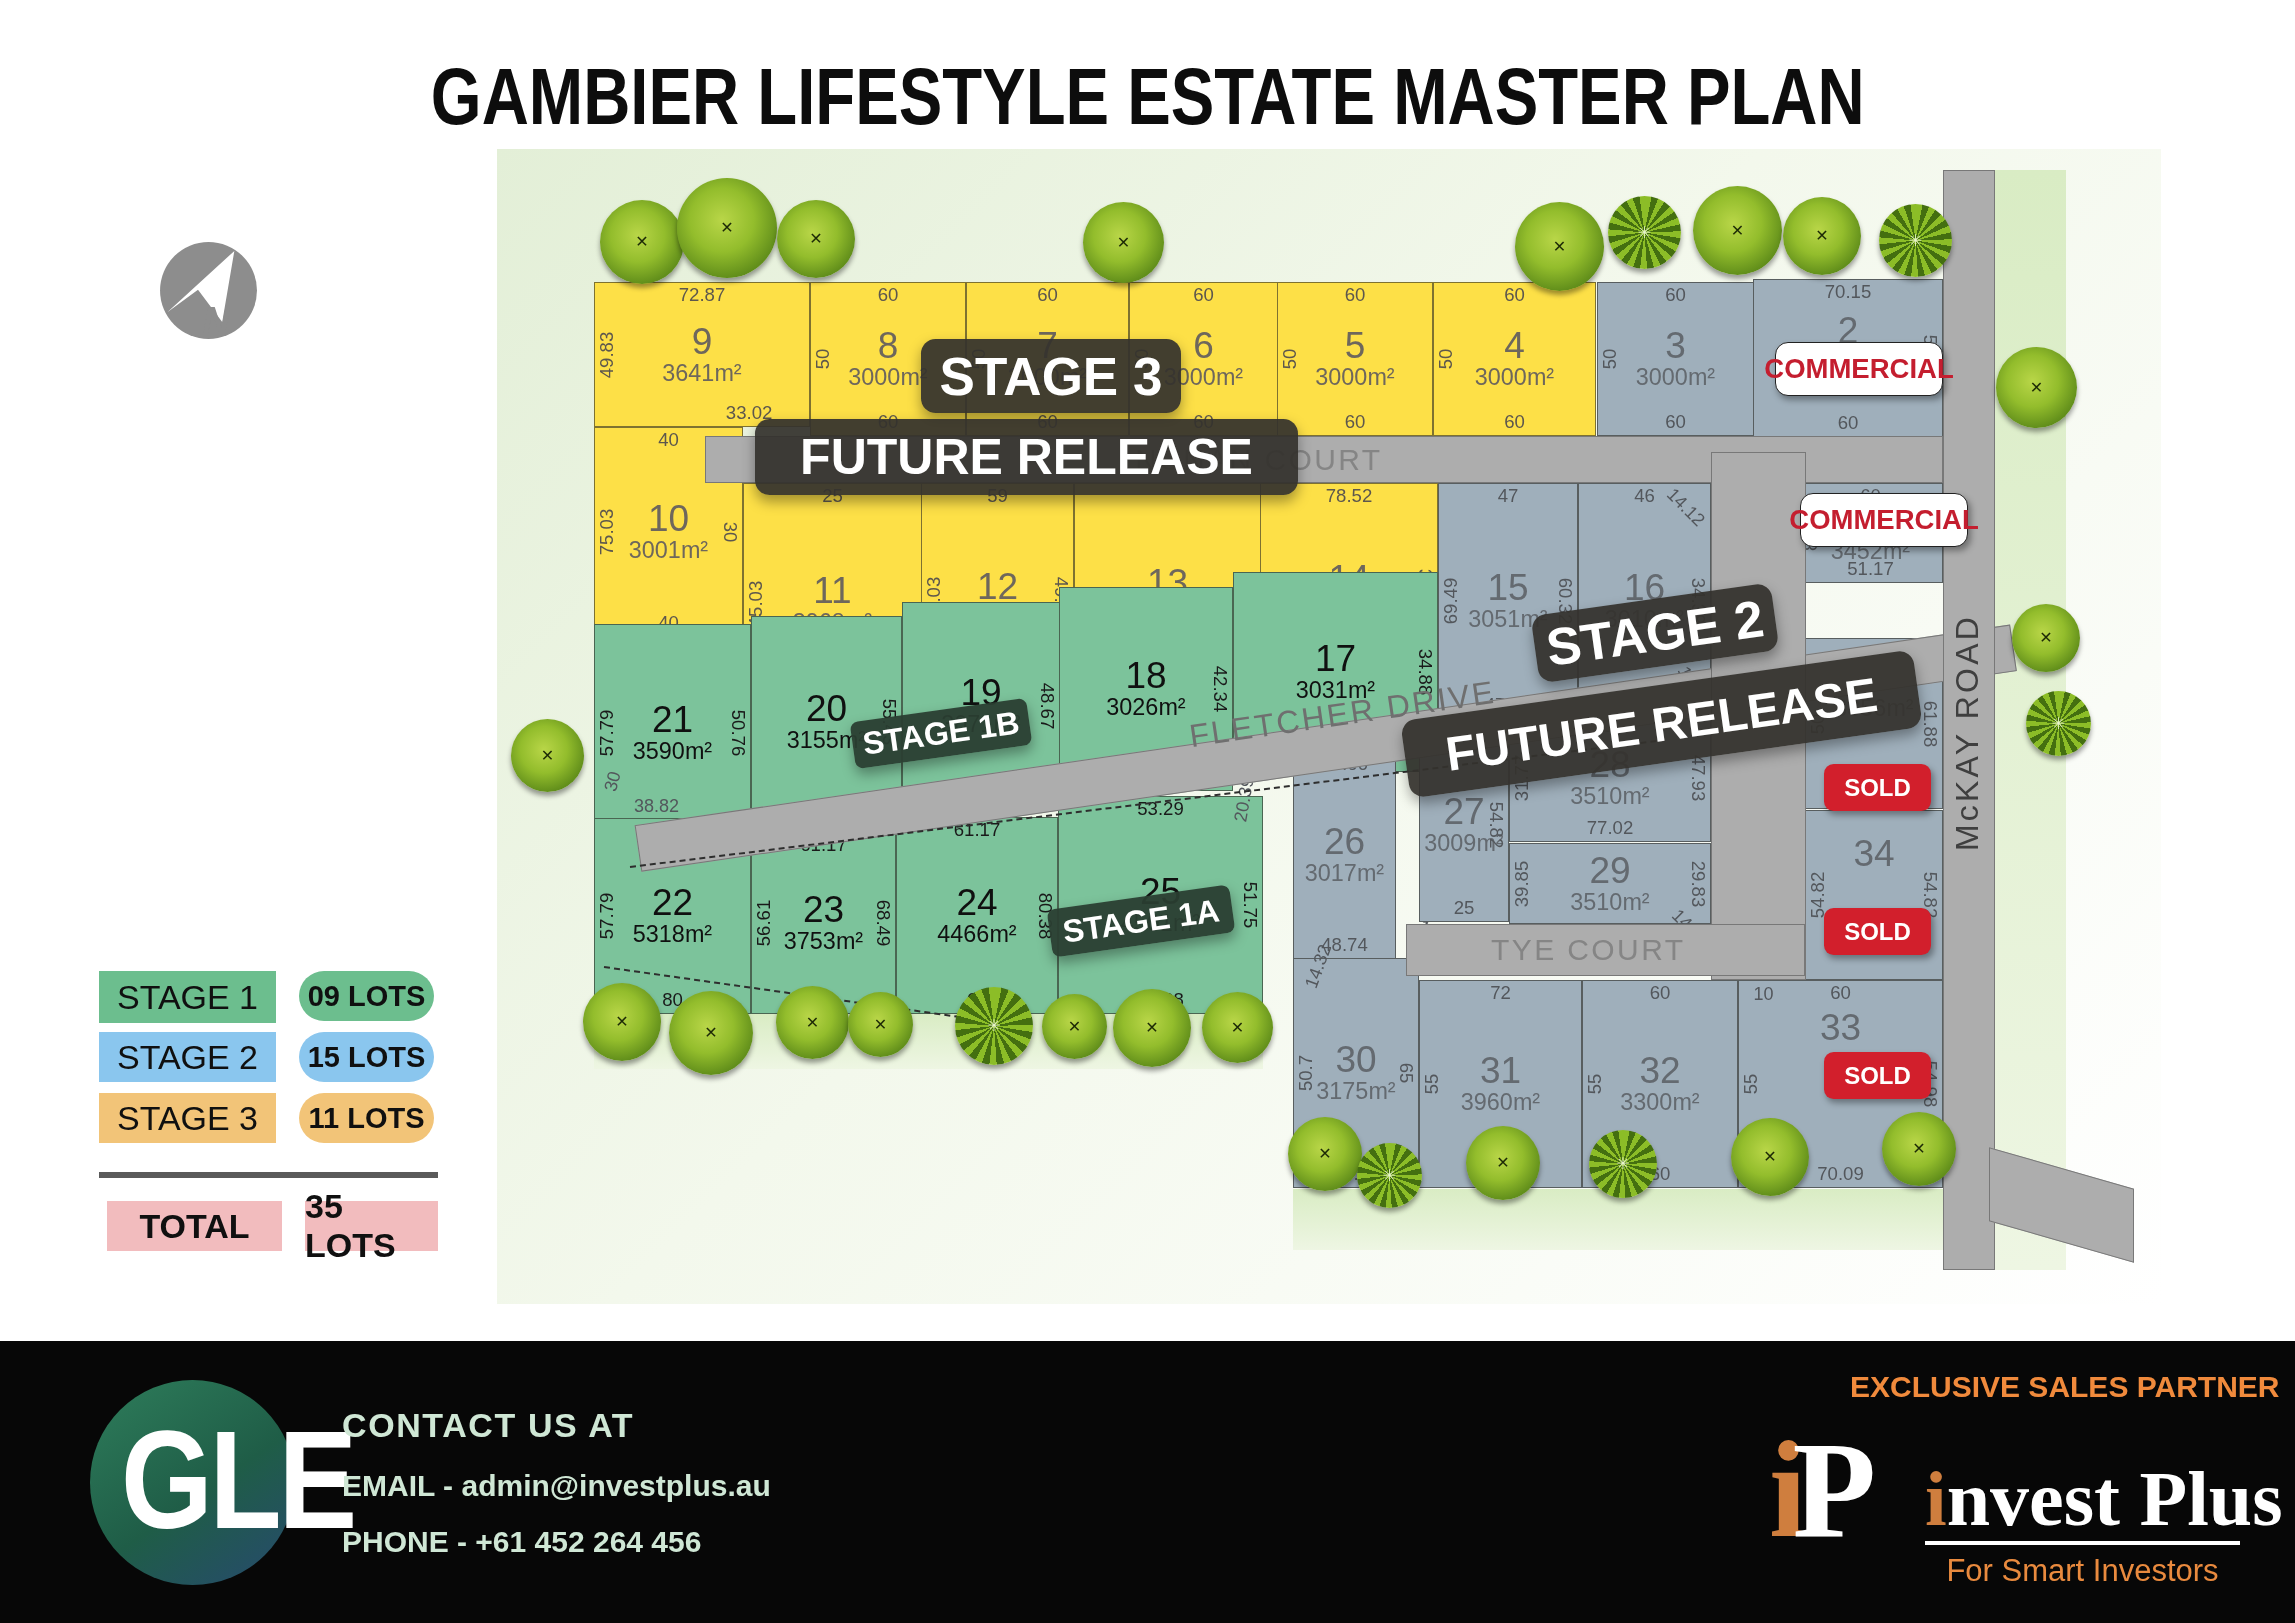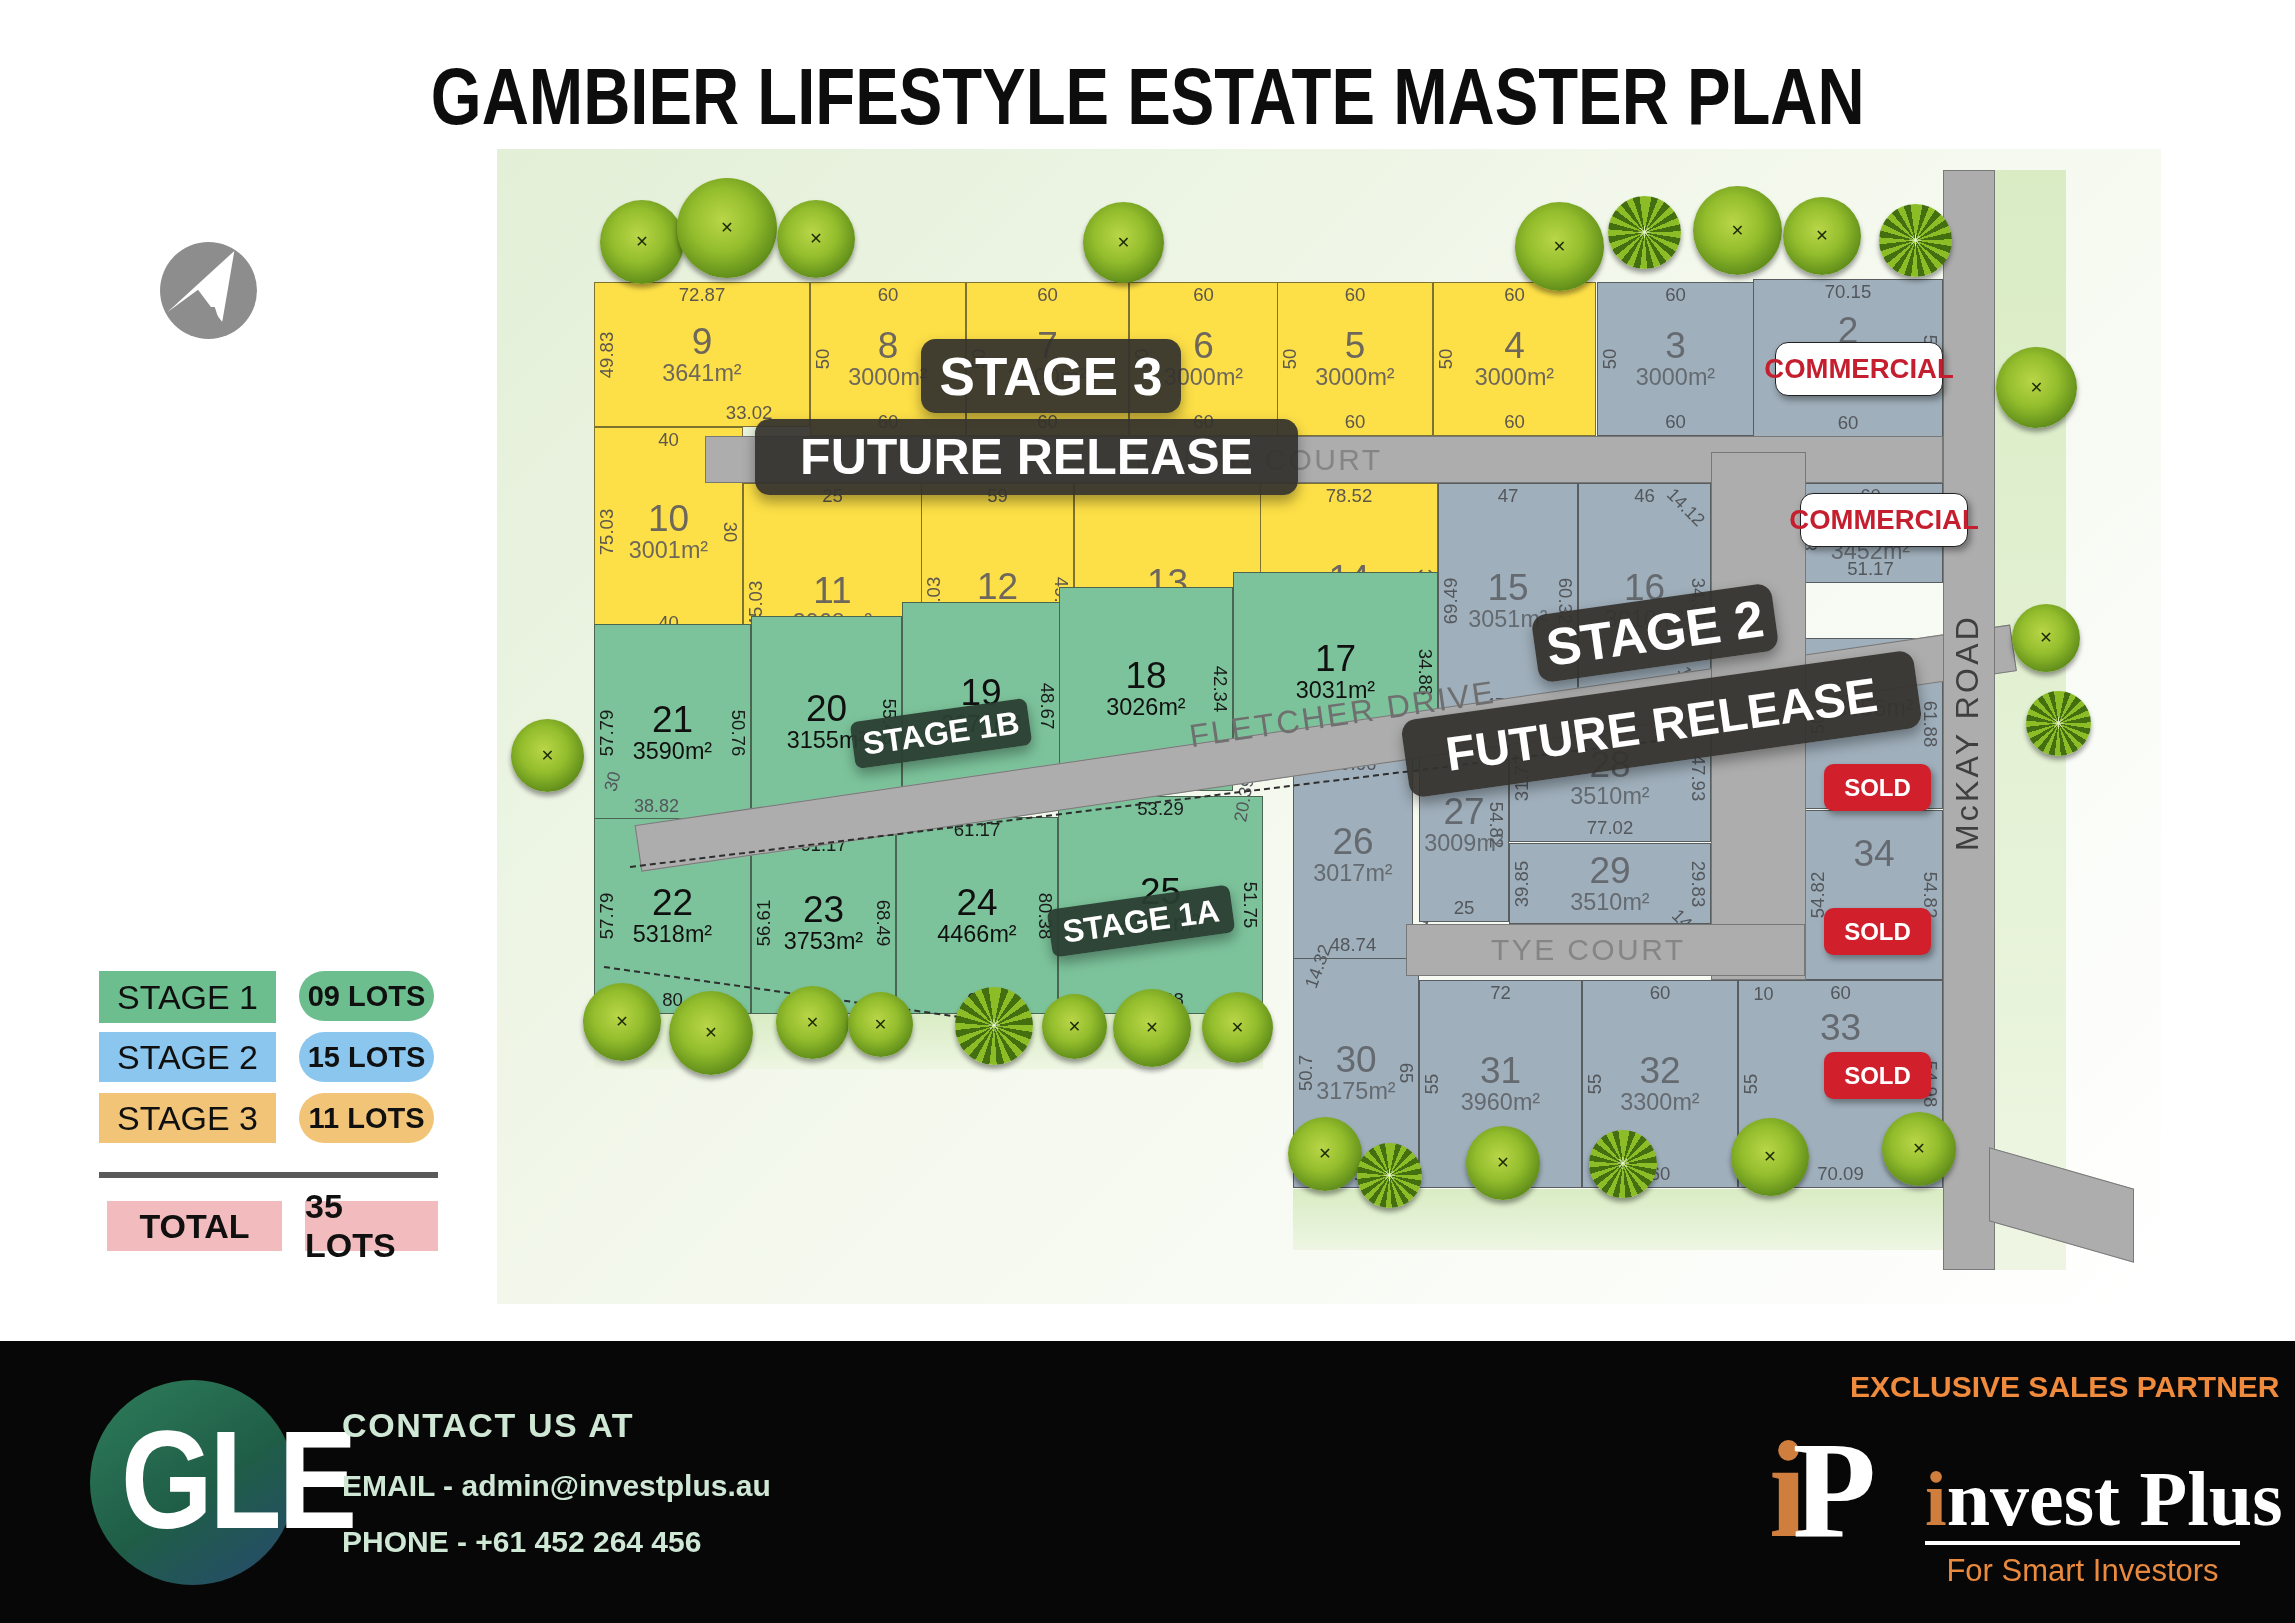--- a/index.html
+++ b/index.html
@@ -284,21 +284,21 @@
   </div>
   <div class="lot s1" style="left:1058px;top:796px;width:205px;height:218px;">
     <span class="dim dt">53.29</span>
     <span class="dim dr">51.75</span>
     <span class="dx" style="right:-4.8px;top:-8px;transform:rotate(-80deg);">20.39</span>
     <span class="num">25</span>
     <span class="area">4501m²</span>
     <span class="dim db">52.28</span>
   </div>
 
-  <div class="lot s2" style="left:1293px;top:751px;width:120px;height:208px;">
+  <div class="lot s2" style="left:1293px;top:751px;width:103px;height:208px;">
     <span class="dim dt">49.66</span>
     <span class="num">26</span>
     <span class="area">3017m²</span>
     <span class="dim db">48.74</span>
   </div>
   <div class="lot s2" style="left:1419px;top:728px;width:90px;height:194px;">
     <span class="dim dr">54.82</span>
     <span class="num">27</span>
     <span class="area">3009m²</span>
     <span class="dim db">25</span>

